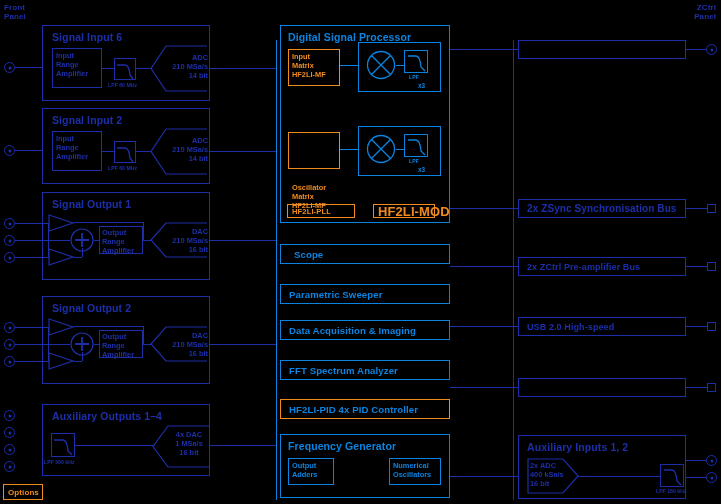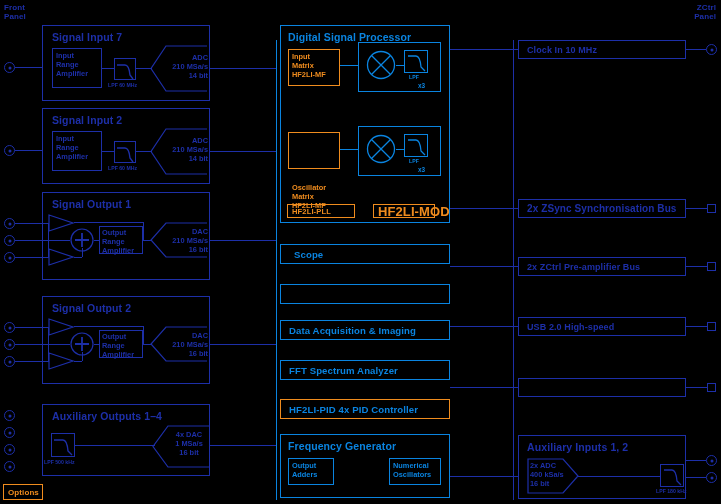--- a/index.html
+++ b/index.html
@@ -92,21 +92,21 @@
 <body>
 
 <div id="stage">
 
   <div class="panel-label" style="left:4px; top:3px;">Front
 Panel</div>
   <div class="panel-label right" style="right:5px; top:3px;">ZCtrl
 Panel</div>
 
   <div class="bx bd-navy" style="left:42px; top:25px; width:168px; height:76px;"></div>
-  <div class="sec-title navy" style="left:52px; top:31px;">Signal Input 7</div>
+  <div class="sec-title navy" style="left:52px; top:31px;">Signal Input 6</div>
   <div class="bx bd-navy" style="left:52px; top:48px; width:50px; height:40px;"></div>
   <div class="blk-text navy" style="left:56px; top:51px;">Input
 Range
 Amplifier</div>
 
   <div class="bx bd-navy" style="left:114px; top:58px; width:22px; height:22px;">
     <svg width="22" height="22" viewBox="0 0 22 22">
       <path d="M2 6 H10 Q14 6 15 16 L18 20" stroke="#1d2fa8" stroke-width="1.4" fill="none"></path>
     </svg>
   </div>
@@ -295,41 +295,41 @@
 
   <div class="bx bd-orange" style="left:287px; top:204px; width:68px; height:14px;"></div>
   <div class="bar orange" style="left:287px; top:204px; width:68px; height:14px; padding-left:5px; font-size:7.6px;">HF2LI-PLL</div>
   <div class="bx bd-orange" style="left:373px; top:204px; width:62px; height:14px;"></div>
   <div class="bar orange" style="left:373px; top:204px; width:62px; height:14px; padding-left:5px; font-size:13px;">HF2LI-MOD</div>
 
   <div class="bx bd-azure" style="left:280px; top:244px; width:170px; height:20px;"></div>
   <div class="bar azure" style="left:285px; top:244px; width:170px; height:20px;">Scope</div>
 
   <div class="bx bd-azure" style="left:280px; top:284px; width:170px; height:20px;"></div>
+  <div class="bar azure" style="left:280px; top:284px; width:170px; height:20px;">Parametric Sweeper</div>
 
   <div class="bx bd-azure" style="left:280px; top:320px; width:170px; height:20px;"></div>
   <div class="bar azure" style="left:280px; top:320px; width:170px; height:20px;">Data Acquisition &amp; Imaging</div>
 
   <div class="bx bd-azure" style="left:280px; top:360px; width:170px; height:20px;"></div>
   <div class="bar azure" style="left:280px; top:360px; width:170px; height:20px;">FFT Spectrum Analyzer</div>
 
   <div class="bx bd-orange" style="left:280px; top:399px; width:170px; height:20px;"></div>
   <div class="bar azure" style="left:280px; top:399px; width:170px; height:20px;">HF2LI-PID 4x PID Controller</div>
 
   <div class="bx bd-azure" style="left:280px; top:434px; width:170px; height:64px;"></div>
   <div class="sec-title azure" style="left:288px; top:440px;">Frequency Generator</div>
   <div class="bx bd-azure" style="left:288px; top:458px; width:46px; height:27px;"></div>
   <div class="blk-text azure" style="left:292px; top:461px;">Output
 Adders</div>
   <div class="bx bd-azure" style="left:389px; top:458px; width:52px; height:27px;"></div>
   <div class="blk-text azure" style="left:393px; top:461px;">Numerical
 Oscillators</div>
 
   <div class="bx bd-navy" style="left:518px; top:40px; width:168px; height:19px;"></div>
-  <div class="bar navy" style="left:518px; top:40px; width:168px; height:19px; font-size:9px;">Clock In 10 MHz</div>
   <div class="bnc" style="left:706px; top:44px;"></div>
   <div class="w wh" style="left:686px; top:49px; width:20px;"></div>
 
   <div class="bx bd-navy" style="left:518px; top:199px; width:168px; height:19px;"></div>
   <div class="bar navy" style="left:518px; top:199px; width:168px; height:19px; font-size:10px;">2x ZSync Synchronisation Bus</div>
   <div class="sq" style="left:707px; top:204px;"></div>
   <div class="w wh" style="left:686px; top:208px; width:21px;"></div>
 
   <div class="bx bd-navy" style="left:518px; top:257px; width:168px; height:19px;"></div>
   <div class="bar navy" style="left:518px; top:257px; width:168px; height:19px; font-size:9px;">2x ZCtrl Pre-amplifier Bus</div>

